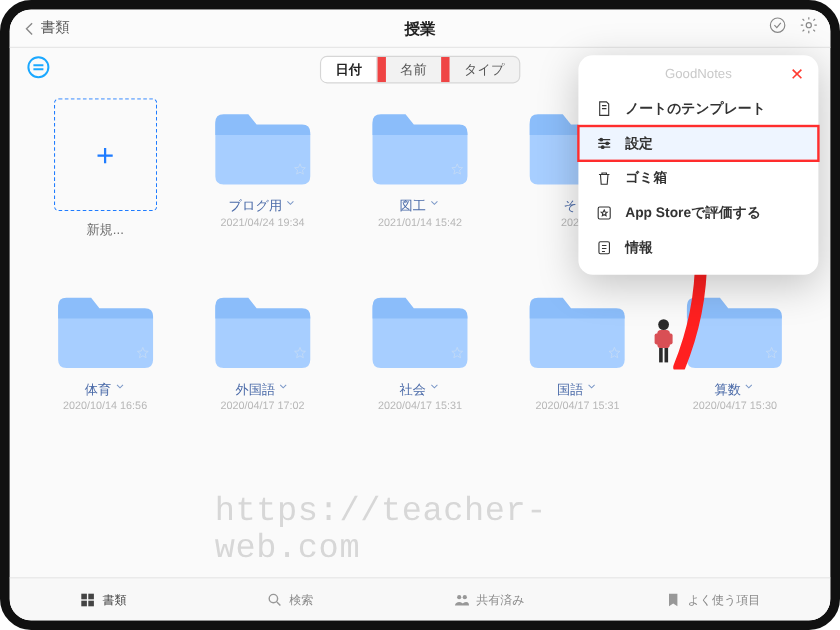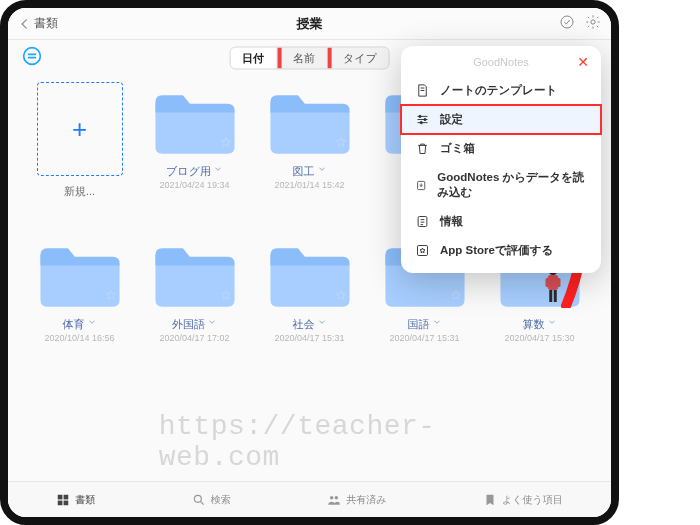--- a/index.html
+++ b/index.html
@@ -1,18 +1,18 @@
 <!DOCTYPE html>
 <html><head>
 <meta charset="utf-8">
 <style>
   * { box-sizing: border-box; margin: 0; padding: 0; }
   body { font-family: -apple-system, "Hiragino Sans", sans-serif; background: #fff; }
   .device {
-    width: 619px; height: 525px; position: relative; background: #a3a3a3;
+    width: 700px; height: 525px; position: relative; background: #a3a3a3;
     border: 8px solid #111; border-radius: 26px; overflow: hidden;
   }
   .screen { position: absolute; inset: 0; background: #fafafa; }
   
   .topbar {
     height: 32px; display: flex; align-items: center; padding: 0 10px;
     border-bottom: 1px solid #e7e7e7; background: #fbfbfb; position: relative;
   }
   .back { display: flex; align-items: center; gap: 2px; color: #555; font-size: 12px; }
   .back svg { width: 14px; height: 14px; }
@@ -22,21 +22,21 @@
   
   .toolbar { height: 36px; display: flex; align-items: center; position: relative; padding: 0 14px; }
   .tool-left svg { width: 20px; height: 20px; }
   .segmented {
     position: absolute; left: 50%; top: 50%; transform: translate(-50%,-50%);
     display: flex; border: 1px solid #d6d6d6; border-radius: 6px; background: #f2f2f2; overflow: hidden;
     font-size: 11px; color: #555;
   }
   .segmented div { padding: 3px 12px; }
   .segmented .active { background: #fff; font-weight: 600; color: #222; border-right: 1px solid #d6d6d6;}
-  .segmented div + div { border-left: 4px solid #ef4444; }
+  .segmented div + div { border-left: 7px solid #ef4444; }
   
   .grid {
     padding: 10px 28px 0 28px; display: grid; grid-template-columns: repeat(5, 1fr);
     column-gap: 28px; row-gap: 40px;
   }
   .cell { display: flex; flex-direction: column; align-items: center; }
   .thumb { width: 86px; height: 70px; position: relative; }
   .new-doc {
     width: 86px; height: 94px; border: 1.5px dashed #1f7cff; border-radius: 4px;
     display: flex; align-items: center; justify-content: center; color: #1f7cff; font-size: 26px; font-weight: 300;
@@ -282,38 +282,31 @@
       <span>設定</span>
     </div>
     <div class="pop-item">
       <svg viewBox="0 0 24 24">
             <path d="M5 7h14M9 7V5h6v2M7 7l1 13h8l1-13"></path>
           </svg>
       <span>ゴミ箱</span>
     </div>
     <div class="pop-item">
       <svg viewBox="0 0 24 24">
-            <rect x="5" y="4" width="14" height="16" rx="2"></rect>
-            <path d="M12 8v6m0 0l-3-3m3 3l3-3"></path>
-          </svg>
-      <span>GoodNotes からデータを読み込む</span>
+            <rect x="4" y="4" width="16" height="16" rx="2"></rect>
+            <path d="M12 8l1.2 2.6 2.8.3-2.1 1.9.6 2.8L12 14.3l-2.5 1.3.6-2.8L8 10.9l2.8-.3z"></path>
+          </svg>
+      <span>App Storeで評価する</span>
     </div>
     <div class="pop-item">
       <svg viewBox="0 0 24 24">
             <rect x="5" y="4" width="14" height="16" rx="2"></rect>
             <path d="M9 9h6M9 13h6M9 17h4"></path>
           </svg>
       <span>情報</span>
-    </div>
-    <div class="pop-item">
-      <svg viewBox="0 0 24 24">
-            <rect x="4" y="4" width="16" height="16" rx="2"></rect>
-            <path d="M12 8l1.2 2.6 2.8.3-2.1 1.9.6 2.8L12 14.3l-2.5 1.3.6-2.8L8 10.9l2.8-.3z"></path>
-          </svg>
-      <span>App Storeで評価する</span>
     </div>
   </div>
 
   <svg class="arrow" style="left:520px; top:110px;" width="80" height="190" viewBox="0 0 80 190">
     <path d="M38 188 Q 70 110 46 22" stroke="#ff2020" stroke-width="10" fill="none" stroke-linecap="round"></path>
     <path d="M46 4 L30 36 L46 28 L62 38 Z" fill="#ff2020"></path>
   </svg>
 
   <svg class="illust" viewBox="0 0 40 60">
     <circle cx="20" cy="10" r="6" fill="#2a2a2a"></circle>

